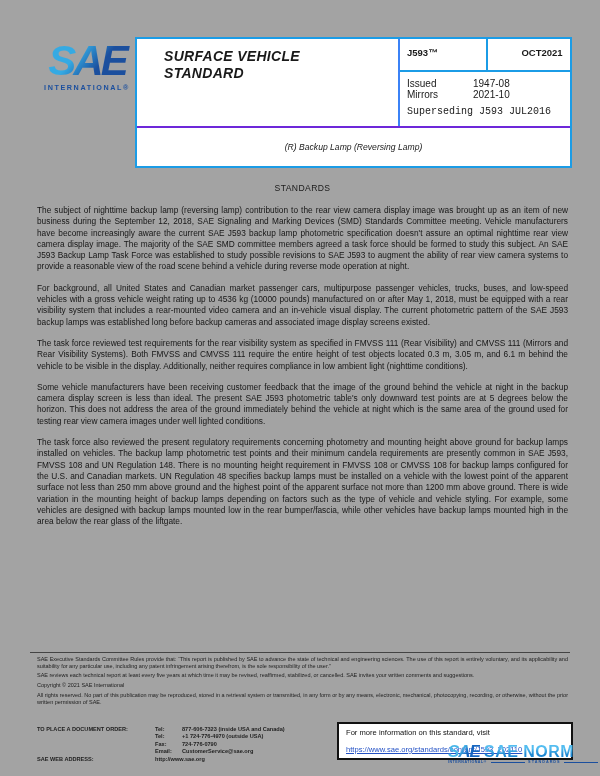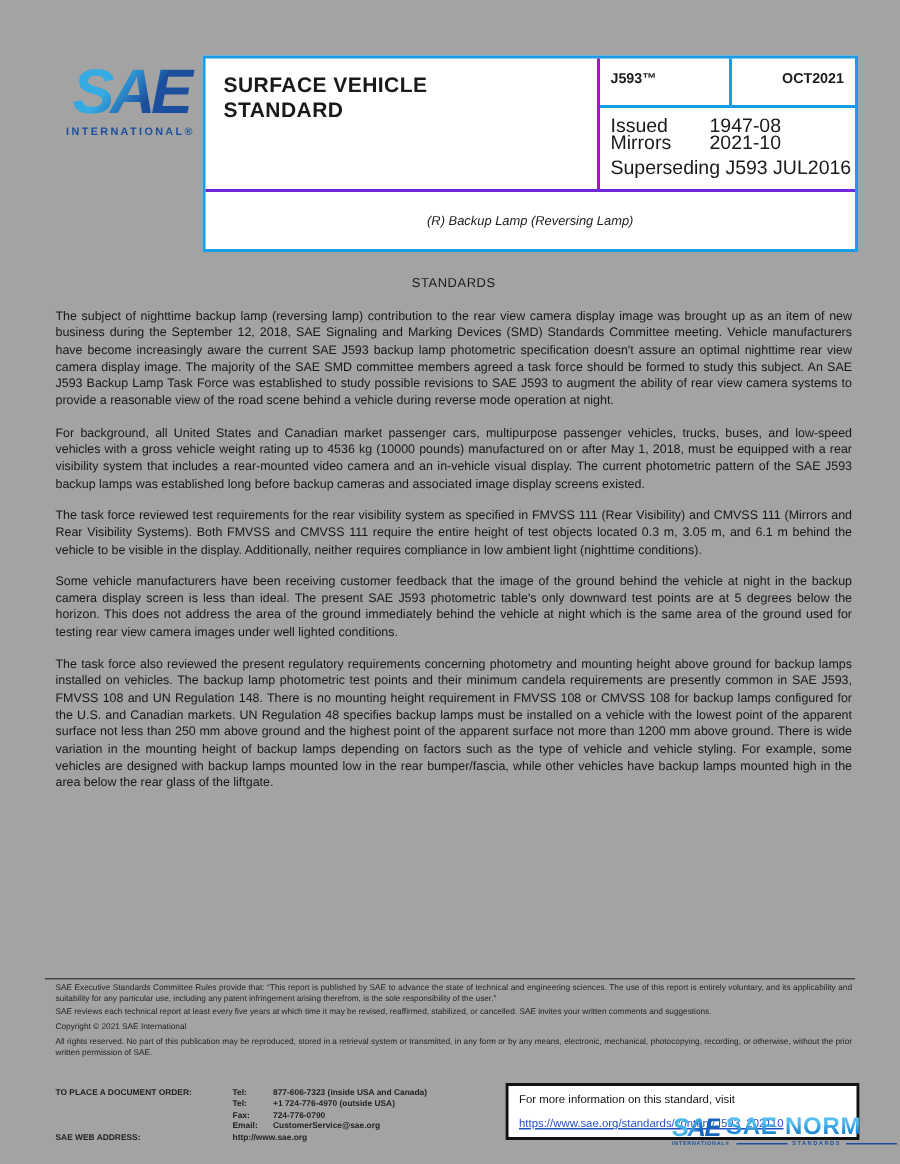--- a/index.html
+++ b/index.html
@@ -22,31 +22,31 @@
     margin-top:1px; font-size:7.2px; font-weight:700; letter-spacing:1.6px;
     color:#1b4f9e; white-space:nowrap;
   }
 
   .header-table {
     position:absolute; left:135px; top:37px; width:437px; height:131px;
     border:2px solid #1b9ce6; display:flex; flex-direction:column; background:#fff;
   }
   .ht-top { display:flex; flex:1 1 auto; min-height:0; }
   .ht-doc-type {
-    width:263px; border-right:2px solid #a21caf; padding:9px 12px;
-    font-size:14px; font-weight:700; line-height:17px; letter-spacing:.3px;
+    width:263px; border-right:2px solid #3b82f6; padding:9px 27px;
+    font-size:14px; font-weight:700; line-height:17px; letter-spacing:.3px;font-style:italic;
   }
   .ht-doc-type span { display:block; max-width:190px; }
   .ht-right { flex:1; display:flex; flex-direction:column; }
   .ht-row1 { display:flex; height:31px;gap:20px; }
   .ht-code { flex:1; border-right:2px solid #1b9ce6; padding:8px 0 0 7px; font-size:9.5px; font-weight:700; }
   .ht-date { width:62px; padding:8px 0 0 6px; font-size:9.5px; font-weight:700;text-align:center; }
-  .ht-row2 { border-top:2px solid #1b9ce6; flex:1; padding:7px 0 0 7px; font-size:13px; line-height:10.5px; }
+  .ht-row2 { border-top:2px solid #1b9ce6; flex:1; padding:7px 0 0 7px; font-size:10px; line-height:10.5px; }
   .ht-lbl { display:inline-block; width:66px; }
-  .ht-superseding { margin-top:7px; }
+  .ht-superseding { margin-top:7px;font-family:Liberation Mono, monospace; }
   .ht-title-row {
     border-top:2px solid #6d28d9; height:40px; display:flex;
     align-items:center; justify-content:center; font-size:8.6px;font-style:italic;
   }
 
   
   .doc-body { position:absolute; left:37px; top:183px; width:531px; }
   .section-heading { text-align:center; font-size:8.6px; margin-bottom:12px; letter-spacing:.4px; }
   .doc-body p {
     font-size:8.3px; line-height:11.3px; text-align:justify; margin-bottom:10px;

